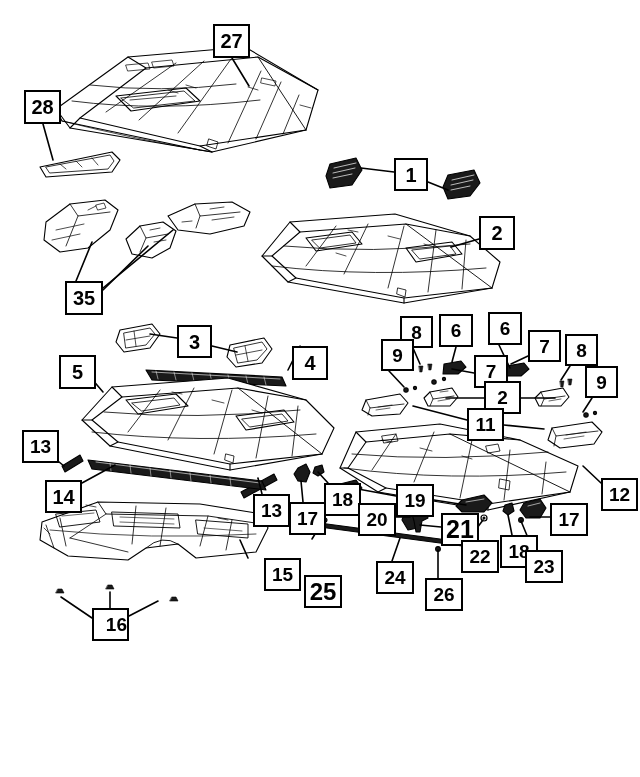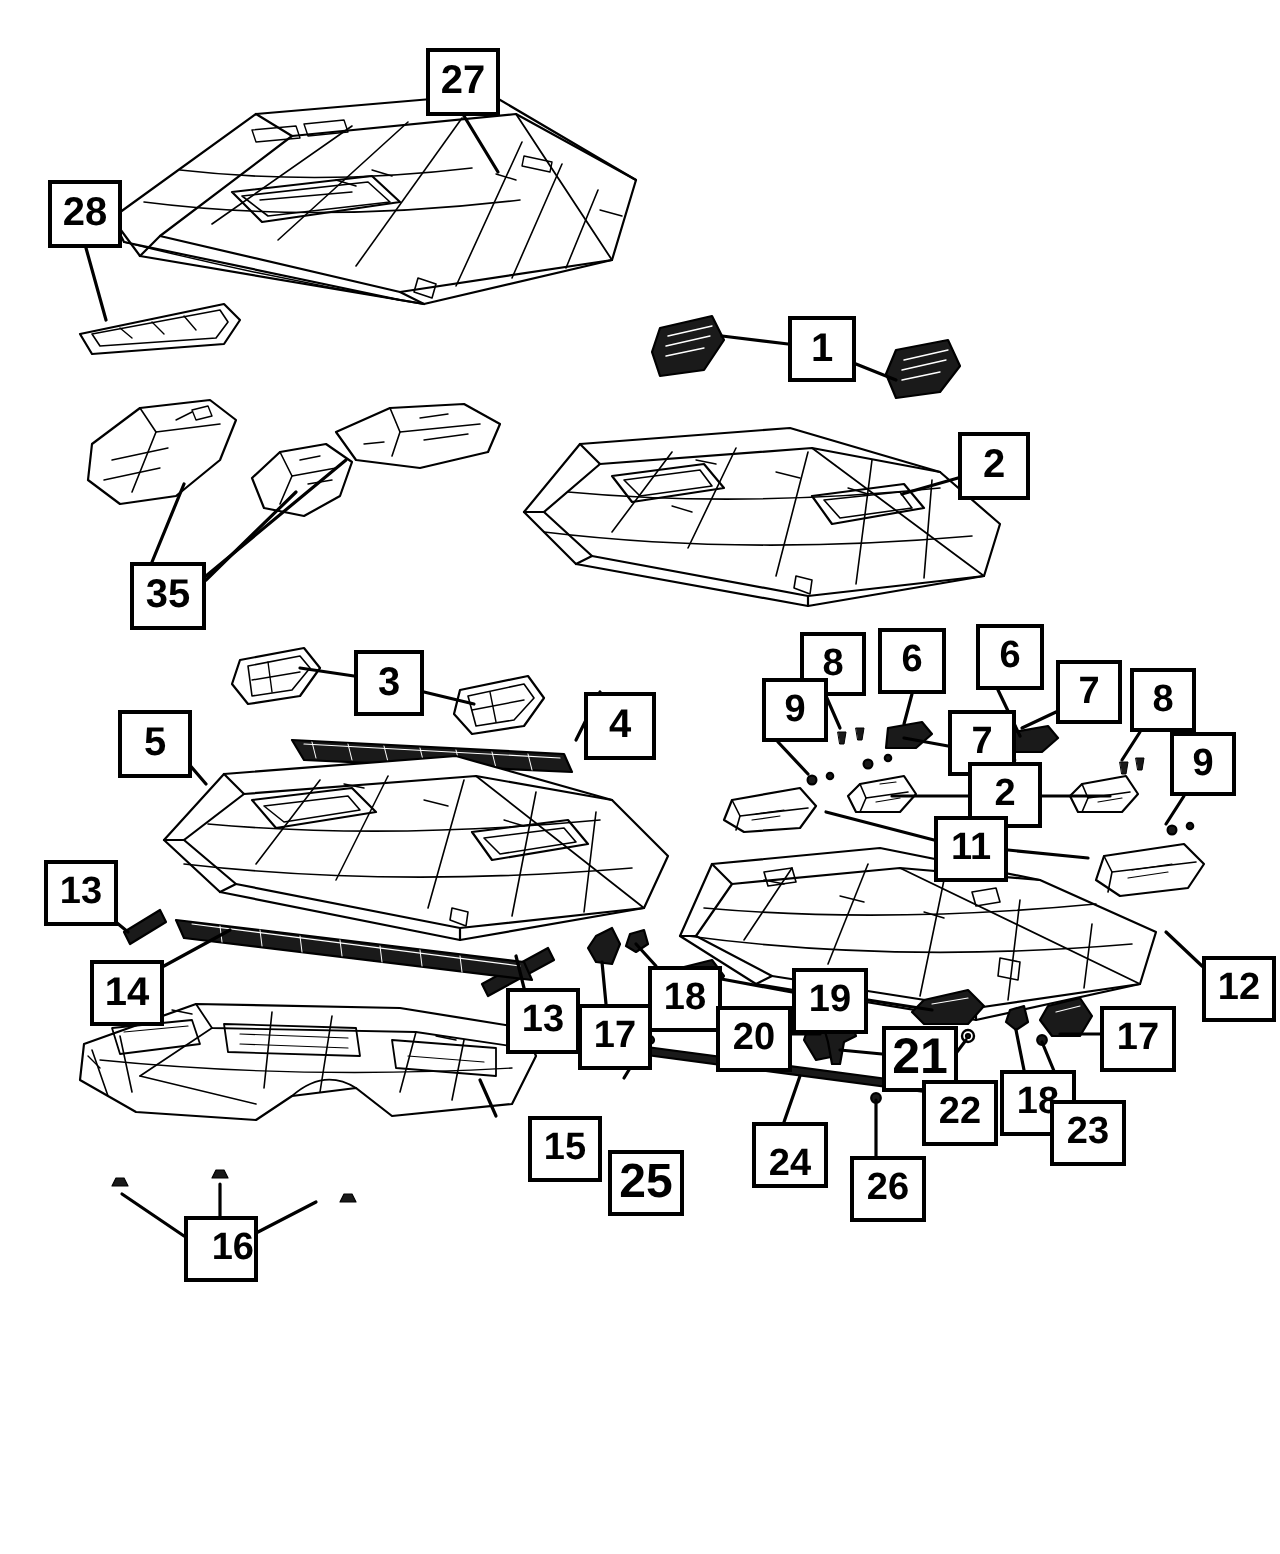--- a/index.html
+++ b/index.html
@@ -504,21 +504,21 @@
       </div>
       <div class="callout" style="left: 500px; top: 535px; width: 38px; height: 33px; font-size: 19px;">
         <span>18</span>
       </div>
       <div class="callout" style="left: 525px; top: 550px; width: 38px; height: 33px; font-size: 19px;">
         <span>23</span>
       </div>
       <div class="callout" style="left: 550px; top: 503px; width: 38px; height: 33px; font-size: 19px;">
         <span>17</span>
       </div>
-      <div class="callout" style="left: 376px; top: 561px; width: 38px; height: 33px; font-size: 19px; align-items: flex-end;">
+      <div class="callout" style="left: 376px; top: 561px; width: 38px; height: 33px; font-size: 19px;">
         <span>24</span>
       </div>
       <div class="callout" style="left: 304px; top: 539px; width: 38px; height: 33px; font-size: 24px; margin-top: 36px;">
         <span>25</span>
       </div>
       <div class="callout" style="left: 425px; top: 578px; width: 38px; height: 33px; font-size: 19px;">
         <span>26</span>
       </div>
     </div>
 

